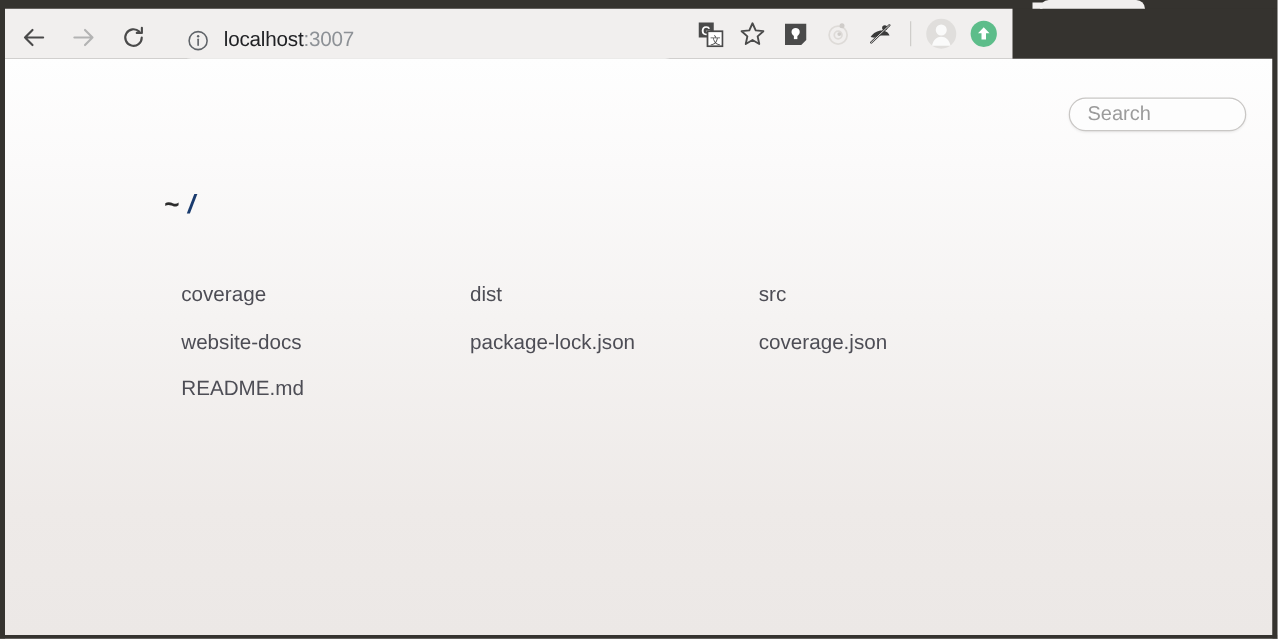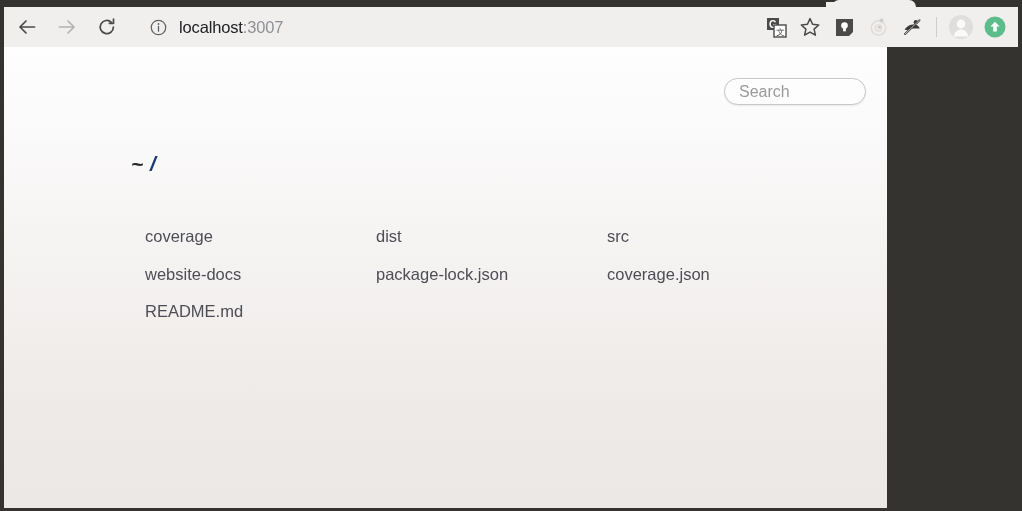--- a/index.html
+++ b/index.html
@@ -46,25 +46,25 @@
     width: 8px;
     height: 5px;
     background: #f1efee;
   }
 
   
   #toolbar {
     position: absolute;
     top: 7px;
     left: 4px;
-    width: 1014px;
+    width: 806px;
     height: 40px;
     background: #f1efee;
     display: flex;
-    align-items: center;
+    align-items: flex-end;
   }
 
   .nav-btn {
     width: 34px;
     height: 34px;
     margin-left: 6px;
     display: flex;
     align-items: center;
     justify-content: center;
     border-radius: 50%;
@@ -124,21 +124,21 @@
     background: #cfcdca;
     margin: 0 7px;
     flex: none;
   }
 
   
   #viewport {
     position: absolute;
     top: 47px;
     left: 4px;
-    width: 883px;
+    width: 1014px;
     height: 461px;
     background: linear-gradient(to bottom, #fefefe 0%, #fbfafa 18%, #f5f3f2 45%, #eeeae8 78%, #ece8e6 100%);
     overflow: hidden;
   }
 
   #search-row {
     position: absolute;
     top: 31px;
     right: 21px;
   }

